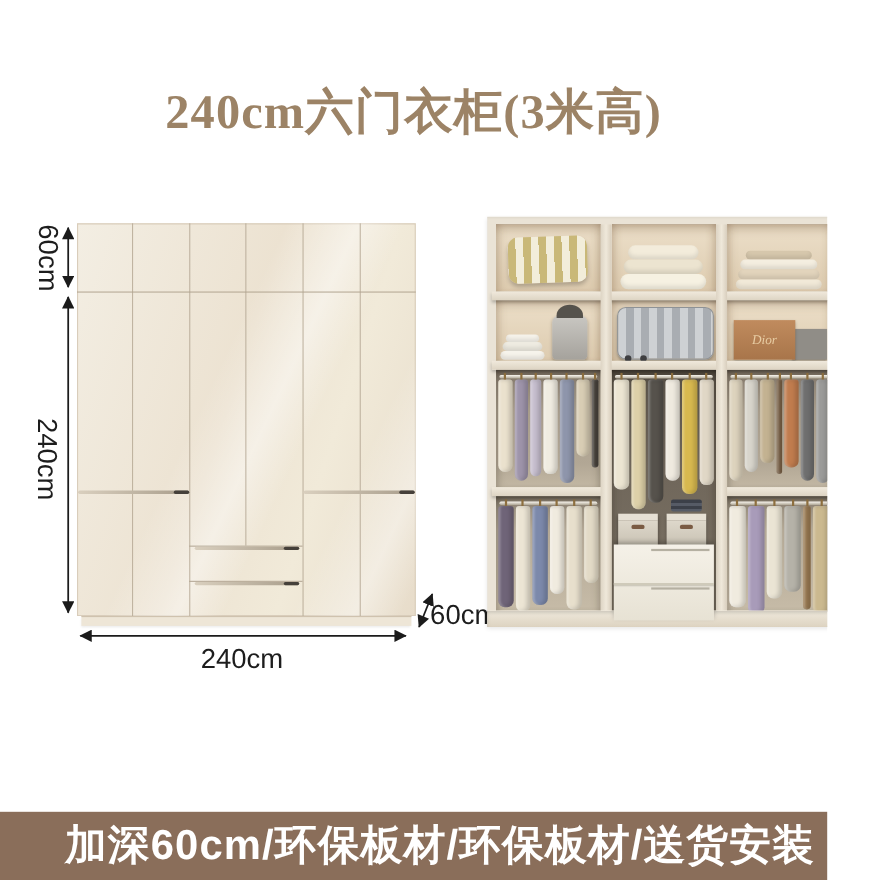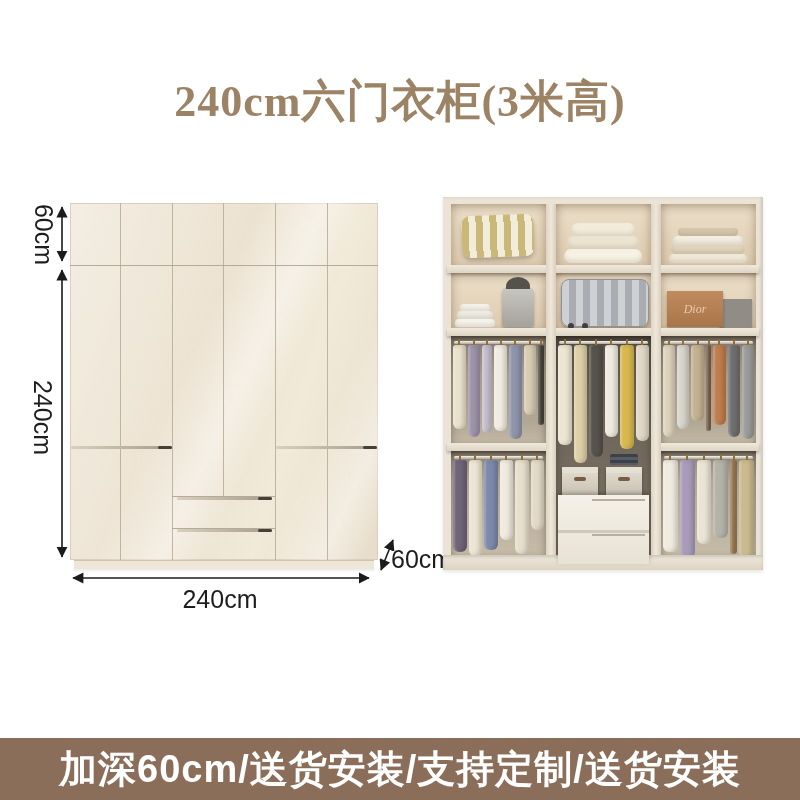--- a/index.html
+++ b/index.html
@@ -1,17 +1,17 @@
 <!DOCTYPE html>
 <html><head>
 <meta charset="utf-8">
 <style>
   html,body{margin:0;padding:0;background:#ffffff;}
   body{font-family:"Liberation Sans",sans-serif;}
-  .canvas{position:relative;width:752px;height:800px;background:#ffffff;overflow:hidden;padding-left:48px;}
+  .canvas{position:relative;width:752px;height:800px;background:#ffffff;overflow:hidden;}
 
   
   .title{position:absolute;left:0;right:0;top:72px;text-align:center;
     font-family:"Liberation Serif","DejaVu Serif",serif;font-weight:700;
     font-size:44px;color:#9c8366;letter-spacing:1px;}
 
   
   .front{position:absolute;left:70px;top:203px;width:308px;height:357px;
     background:linear-gradient(108deg,#f3eee3 0%,#ece2d1 45%,#f1ead9 70%,#e7dcca 100%);
     box-shadow:inset 0 0 0 1px #d9cdbb;}
@@ -248,16 +248,16 @@
     <div class="shelf" style="left:4px;top:68px;width:312px;"></div>
     <div class="shelf" style="left:4px;top:131px;width:312px;"></div>
     <div class="shelf" style="left:4px;top:246px;width:105px;"></div>
     <div class="shelf" style="left:212px;top:246px;width:104px;"></div>
     <div class="divider" style="left:103px;top:7px;height:351px;"></div>
     <div class="divider" style="left:208px;top:7px;height:351px;"></div>
     <div class="photo-base"></div>
   </div>
 
   <div class="banner">
-    <div class="txt">加深60cm/送货安装/支持定制/送货安装</div>
+    <div class="txt">加深60cm/环保板材/环保板材/送货安装</div>
   </div>
 
 </div>
 
 </body></html>

